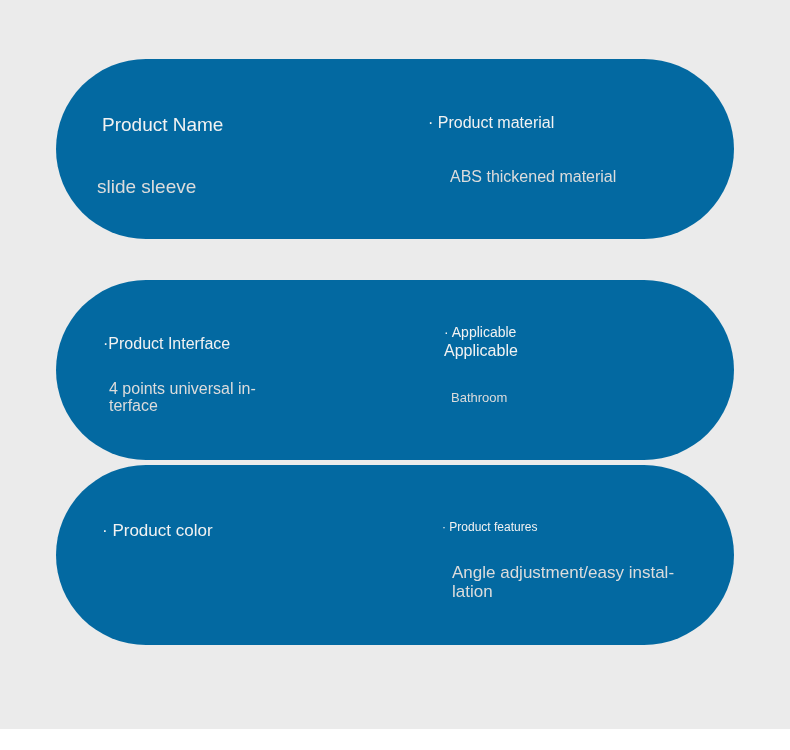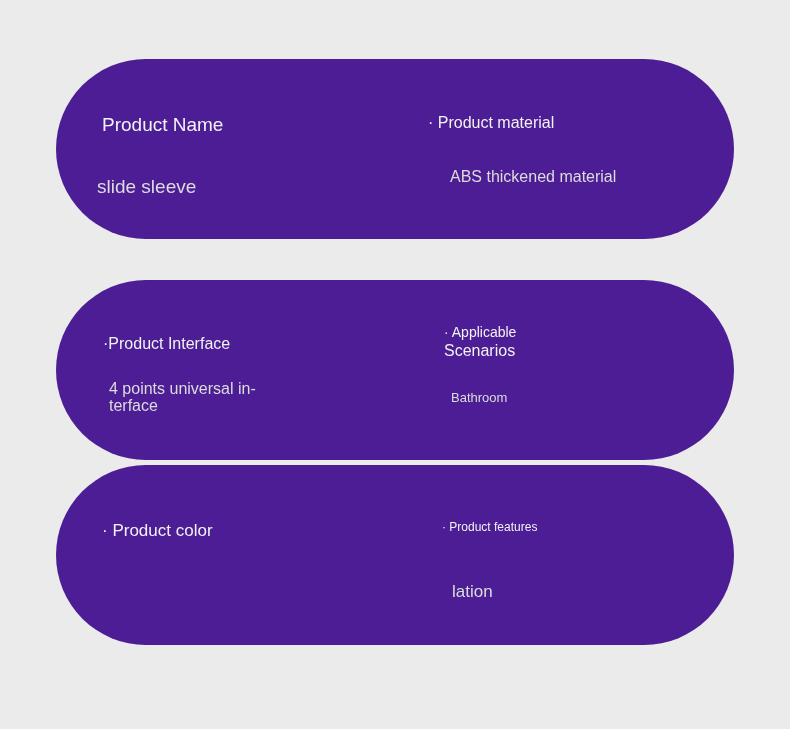--- a/index.html
+++ b/index.html
@@ -7,21 +7,21 @@
       width: 790px; height: 750px; background: #ffffff;
       font-family: "Liberation Sans", sans-serif;
       position: relative; overflow: hidden;
     }
     .bg {
       position: absolute; left: 0; top: 0; width: 790px; height: 729px;
       background: #ebebeb;
     }
     .card {
       position: absolute; left: 56px; width: 678px; height: 180px;
-      background: #4c1d95; border-radius: 90px;
+      background: #0369a1; border-radius: 90px;
     }
     .t { position: absolute; white-space: nowrap; line-height: 1; }
     .label { color: #f2f2f2; }
     .value { color: #dcdcdc; }
   </style>
 </head>
 <body>
 
 <div class="bg"></div>
 
@@ -30,21 +30,22 @@
   <div class="t value" style="left:41px; top:118px; font-size:19px;">slide sleeve</div>
   <div class="t label" style="left:372px; top:56px; font-size:16px;">· Product material</div>
   <div class="t value" style="left:394px; top:110px; font-size:16px;">ABS thickened material</div>
 </div>
 
 <div class="card" style="top:280px;">
   <div class="t label" style="left:47px; top:56px; font-size:16px;">·Product Interface</div>
   <div class="t value" style="left:53px; top:101px; font-size:16px;">4 points universal in-</div>
   <div class="t value" style="left:53px; top:118px; font-size:16px;">terface</div>
   <div class="t label" style="left:388px; top:45px; font-size:14px;">· Applicable</div>
-  <div class="t label" style="left:388px; top:63px; font-size:16px;">Scenarios</div>
+  <div class="t label" style="left:388px; top:63px; font-size:16px;">Applicable</div>
   <div class="t value" style="left:395px; top:111px; font-size:13px;">Bathroom</div>
 </div>
 
 <div class="card" style="top:465px;">
   <div class="t label" style="left:46px; top:57px; font-size:17px;">· Product color</div>
   <div class="t label" style="left:386px; top:56px; font-size:12px;">· Product features</div>
+  <div class="t value" style="left:396px; top:99px; font-size:17px;">Angle adjustment/easy instal-</div>
   <div class="t value" style="left:396px; top:118px; font-size:17px;">lation</div>
 </div>
 
 </body></html>

